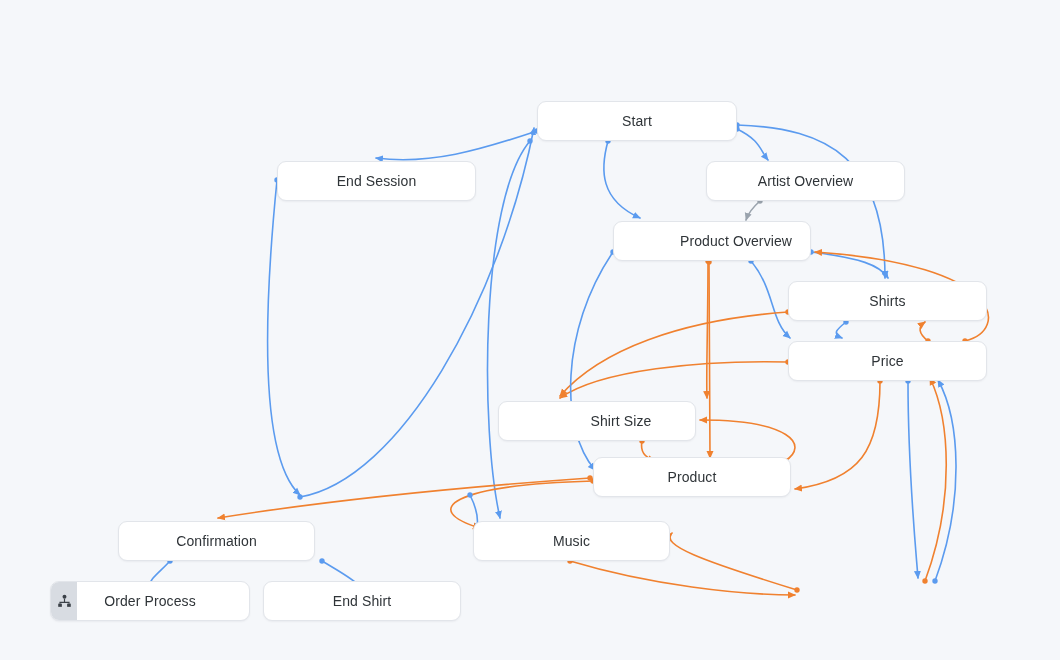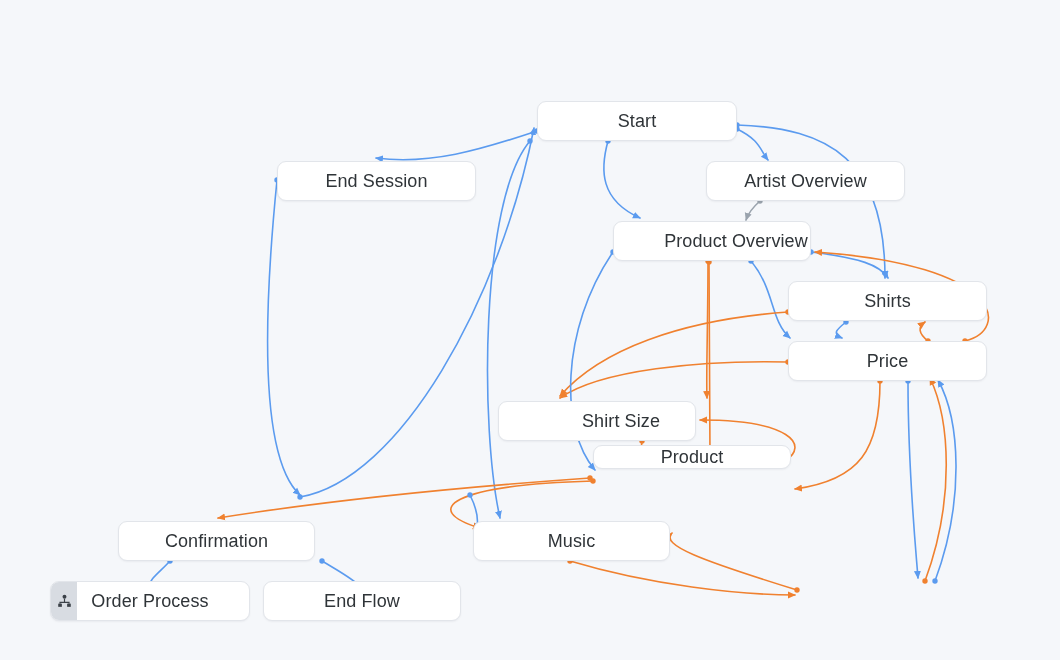--- a/index.html
+++ b/index.html
@@ -20,21 +20,21 @@
   }
   .node{
     position:absolute;
     box-sizing:border-box;
     background:#ffffff;
     border:1px solid #e2e5ea;
     border-radius:9px;
     display:flex;
     align-items:center;
     justify-content:center;
-    font-size:18px;
+    font-size:14px;
     color:#2f3438;
     letter-spacing:.1px;
     box-shadow:0 1px 2px rgba(16,24,40,0.05);
     z-index:5;
     white-space:nowrap;
   }
   .node .node-label{pointer-events:none;}
   .node.has-icon{justify-content:center;}
   .node-icon{
     position:absolute;
@@ -201,36 +201,36 @@
     </div>
     <div class="node" style="left: 788px; top: 281px; width: 199px; height: 40px;">
       <span class="node-label">Shirts</span>
     </div>
     <div class="node" style="left: 788px; top: 341px; width: 199px; height: 40px; justify-content: center;">
       <span class="node-label">Price</span>
     </div>
     <div class="node" style="left: 498px; top: 401px; width: 198px; height: 40px; padding-left: 48px;">
       <span class="node-label">Shirt Size</span>
     </div>
-    <div class="node" style="left: 593px; top: 445px; width: 198px; height: 24px;">
+    <div class="node" style="left: 593px; top: 457px; width: 198px; height: 40px;">
       <span class="node-label">Product</span>
     </div>
     <div class="node" style="left: 473px; top: 521px; width: 197px; height: 40px;">
       <span class="node-label">Music</span>
     </div>
     <div class="node" style="left: 118px; top: 521px; width: 197px; height: 40px;">
       <span class="node-label">Confirmation</span>
     </div>
     <div class="node has-icon" style="left: 50px; top: 581px; width: 200px; height: 40px;">
       <span class="node-icon">
         <svg width="15" height="15" viewBox="0 0 16 16" aria-hidden="true">
           <circle cx="8" cy="3" r="2.1" fill="#3b4148"></circle>
           <path d="M8 5.1 L8 7.4 M3.2 10.4 L3.2 9.0 L12.8 9.0 L12.8 10.4 M8 7.4 L8 9.0" stroke="#3b4148" stroke-width="1.25" fill="none"></path>
           <rect x="1.3" y="10.3" width="3.9" height="3.4" fill="#3b4148"></rect>
           <rect x="10.8" y="10.3" width="3.9" height="3.4" fill="#3b4148"></rect>
         </svg>
       </span>
       <span class="node-label">Order Process</span>
     </div>
     <div class="node" style="left: 263px; top: 581px; width: 198px; height: 40px;">
-      <span class="node-label">End Flow</span>
+      <span class="node-label">End Shirt</span>
     </div>
   </div>
 
 </body></html>

